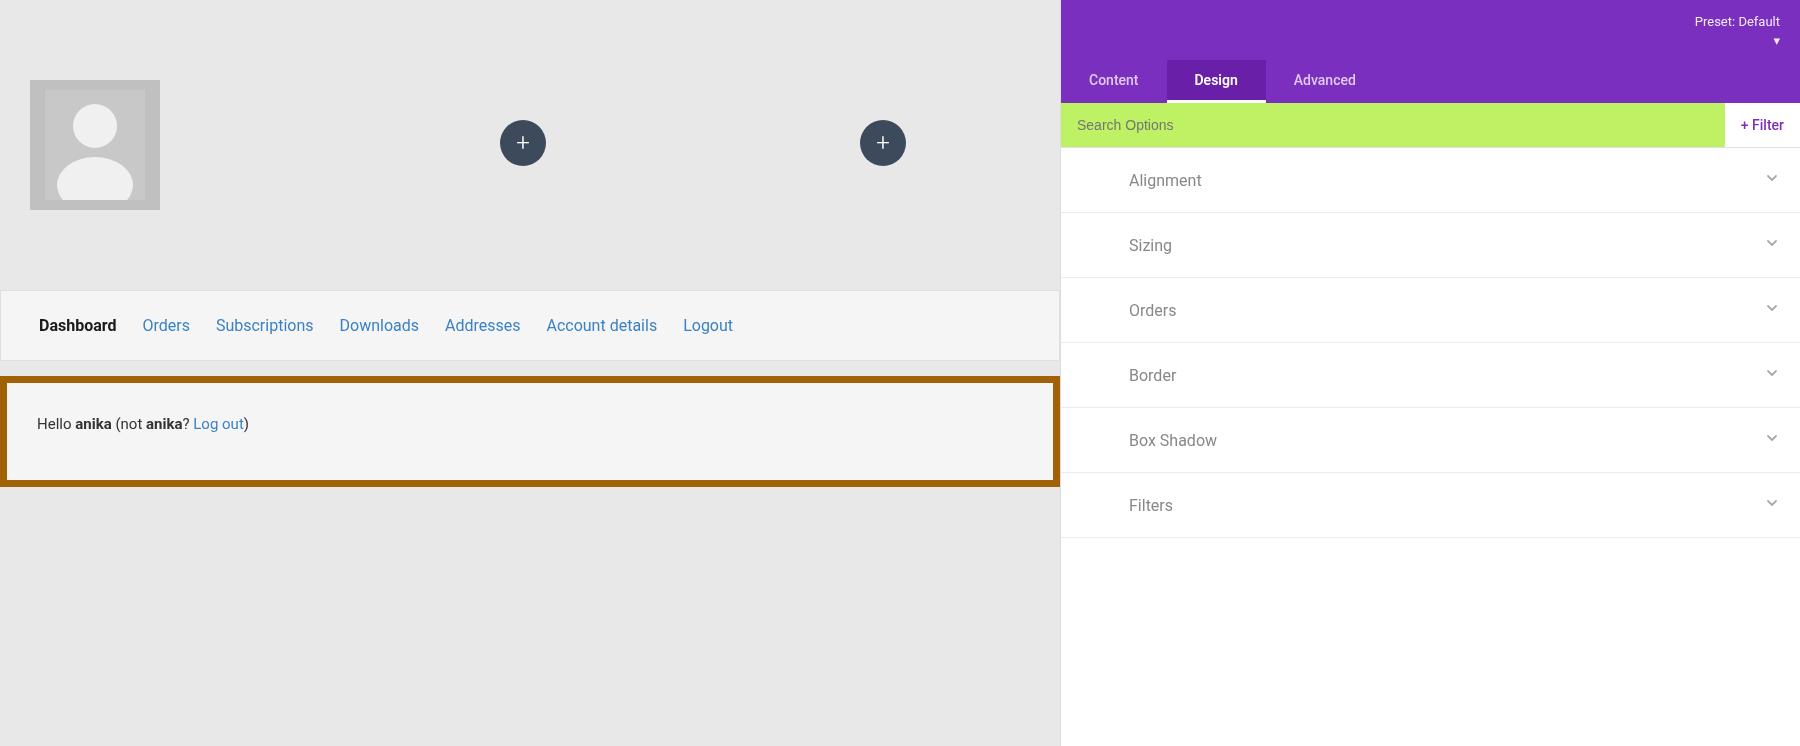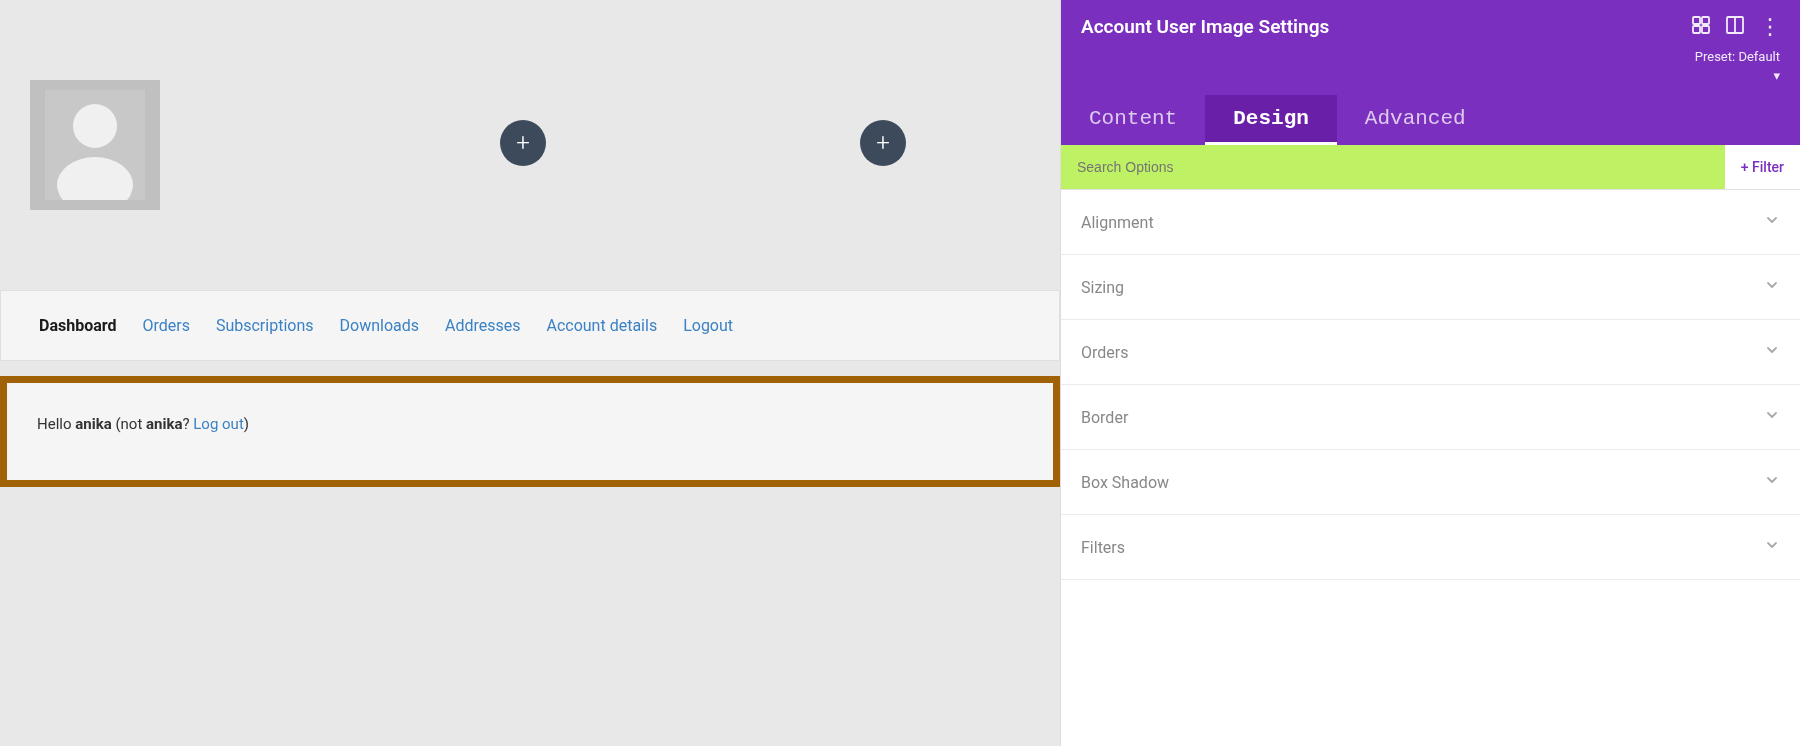--- a/index.html
+++ b/index.html
@@ -178,24 +178,23 @@
     
     .panel-tabs {
       background: #7b2fbe;
       display: flex;
       gap: 0;
     }
 
     .panel-tab {
       padding: 12px 28px;
       color: rgba(255,255,255,0.75);
-      font-size: 21px;
+      font-size: 14px;
       cursor: pointer;
       font-weight: 500;
-      font-family: Liberation Mono, monospace;
     }
 
     .panel-tab.active {
       background: #6a1fa8;
       color: white;
       font-weight: 600;
       border-bottom: 3px solid white;
     }
 
     
@@ -238,20 +237,21 @@
       border-bottom: 1px solid #ebebeb;
       padding: 0 20px;
     }
 
     .settings-section-header {
       display: flex;
       align-items: center;
       justify-content: space-between;
       padding: 22px 0;
       cursor: pointer;
+      margin-left: 48px;
     }
 
     .settings-section-label {
       font-size: 16px;
       color: #888;
       font-weight: 400;
     }
 
     .chevron-icon {
       color: #aaa;
@@ -293,40 +293,20 @@
   <div class="welcome-section">
     <div class="welcome-text">
       <span>Hello </span><span class="username">anika</span><span> (not </span><span class="username">anika</span>? <span class="link">Log out</span><span>)</span>
     </div>
   </div>
 </div>
 
 <div class="right-panel">
 
   <div class="panel-header">
-    <div class="panel-title-row">
-      <span class="panel-title">Account User Image Settings</span>
-      <div class="panel-header-icons">
-        <span class="header-icon">
-          <svg width="20" height="20" viewBox="0 0 20 20" fill="none" xmlns="http://www.w3.org/2000/svg">
-            <rect x="2" y="2" width="7" height="7" rx="1" stroke="white" stroke-width="1.8" fill="none"></rect>
-            <rect x="11" y="2" width="7" height="7" rx="1" stroke="white" stroke-width="1.8" fill="none"></rect>
-            <rect x="2" y="11" width="7" height="7" rx="1" stroke="white" stroke-width="1.8" fill="none"></rect>
-            <rect x="11" y="11" width="7" height="7" rx="1" stroke="white" stroke-width="1.8" fill="none"></rect>
-          </svg>
-        </span>
-        <span class="header-icon">
-          <svg width="20" height="20" viewBox="0 0 20 20" fill="none" xmlns="http://www.w3.org/2000/svg">
-            <rect x="2" y="2" width="16" height="16" rx="1" stroke="white" stroke-width="1.8" fill="none"></rect>
-            <line x1="10" y1="2" x2="10" y2="18" stroke="white" stroke-width="1.8"></line>
-          </svg>
-        </span>
-        <span class="header-icon" style="font-size:22px; letter-spacing:-1px;">⋮</span>
-      </div>
-    </div>
     <div class="preset-row">
       <span>Preset: Default</span>
       <span>▾</span>
     </div>
   </div>
 
   <div class="panel-tabs">
     <div class="panel-tab">Content</div>
     <div class="panel-tab active">Design</div>
     <div class="panel-tab">Advanced</div>

